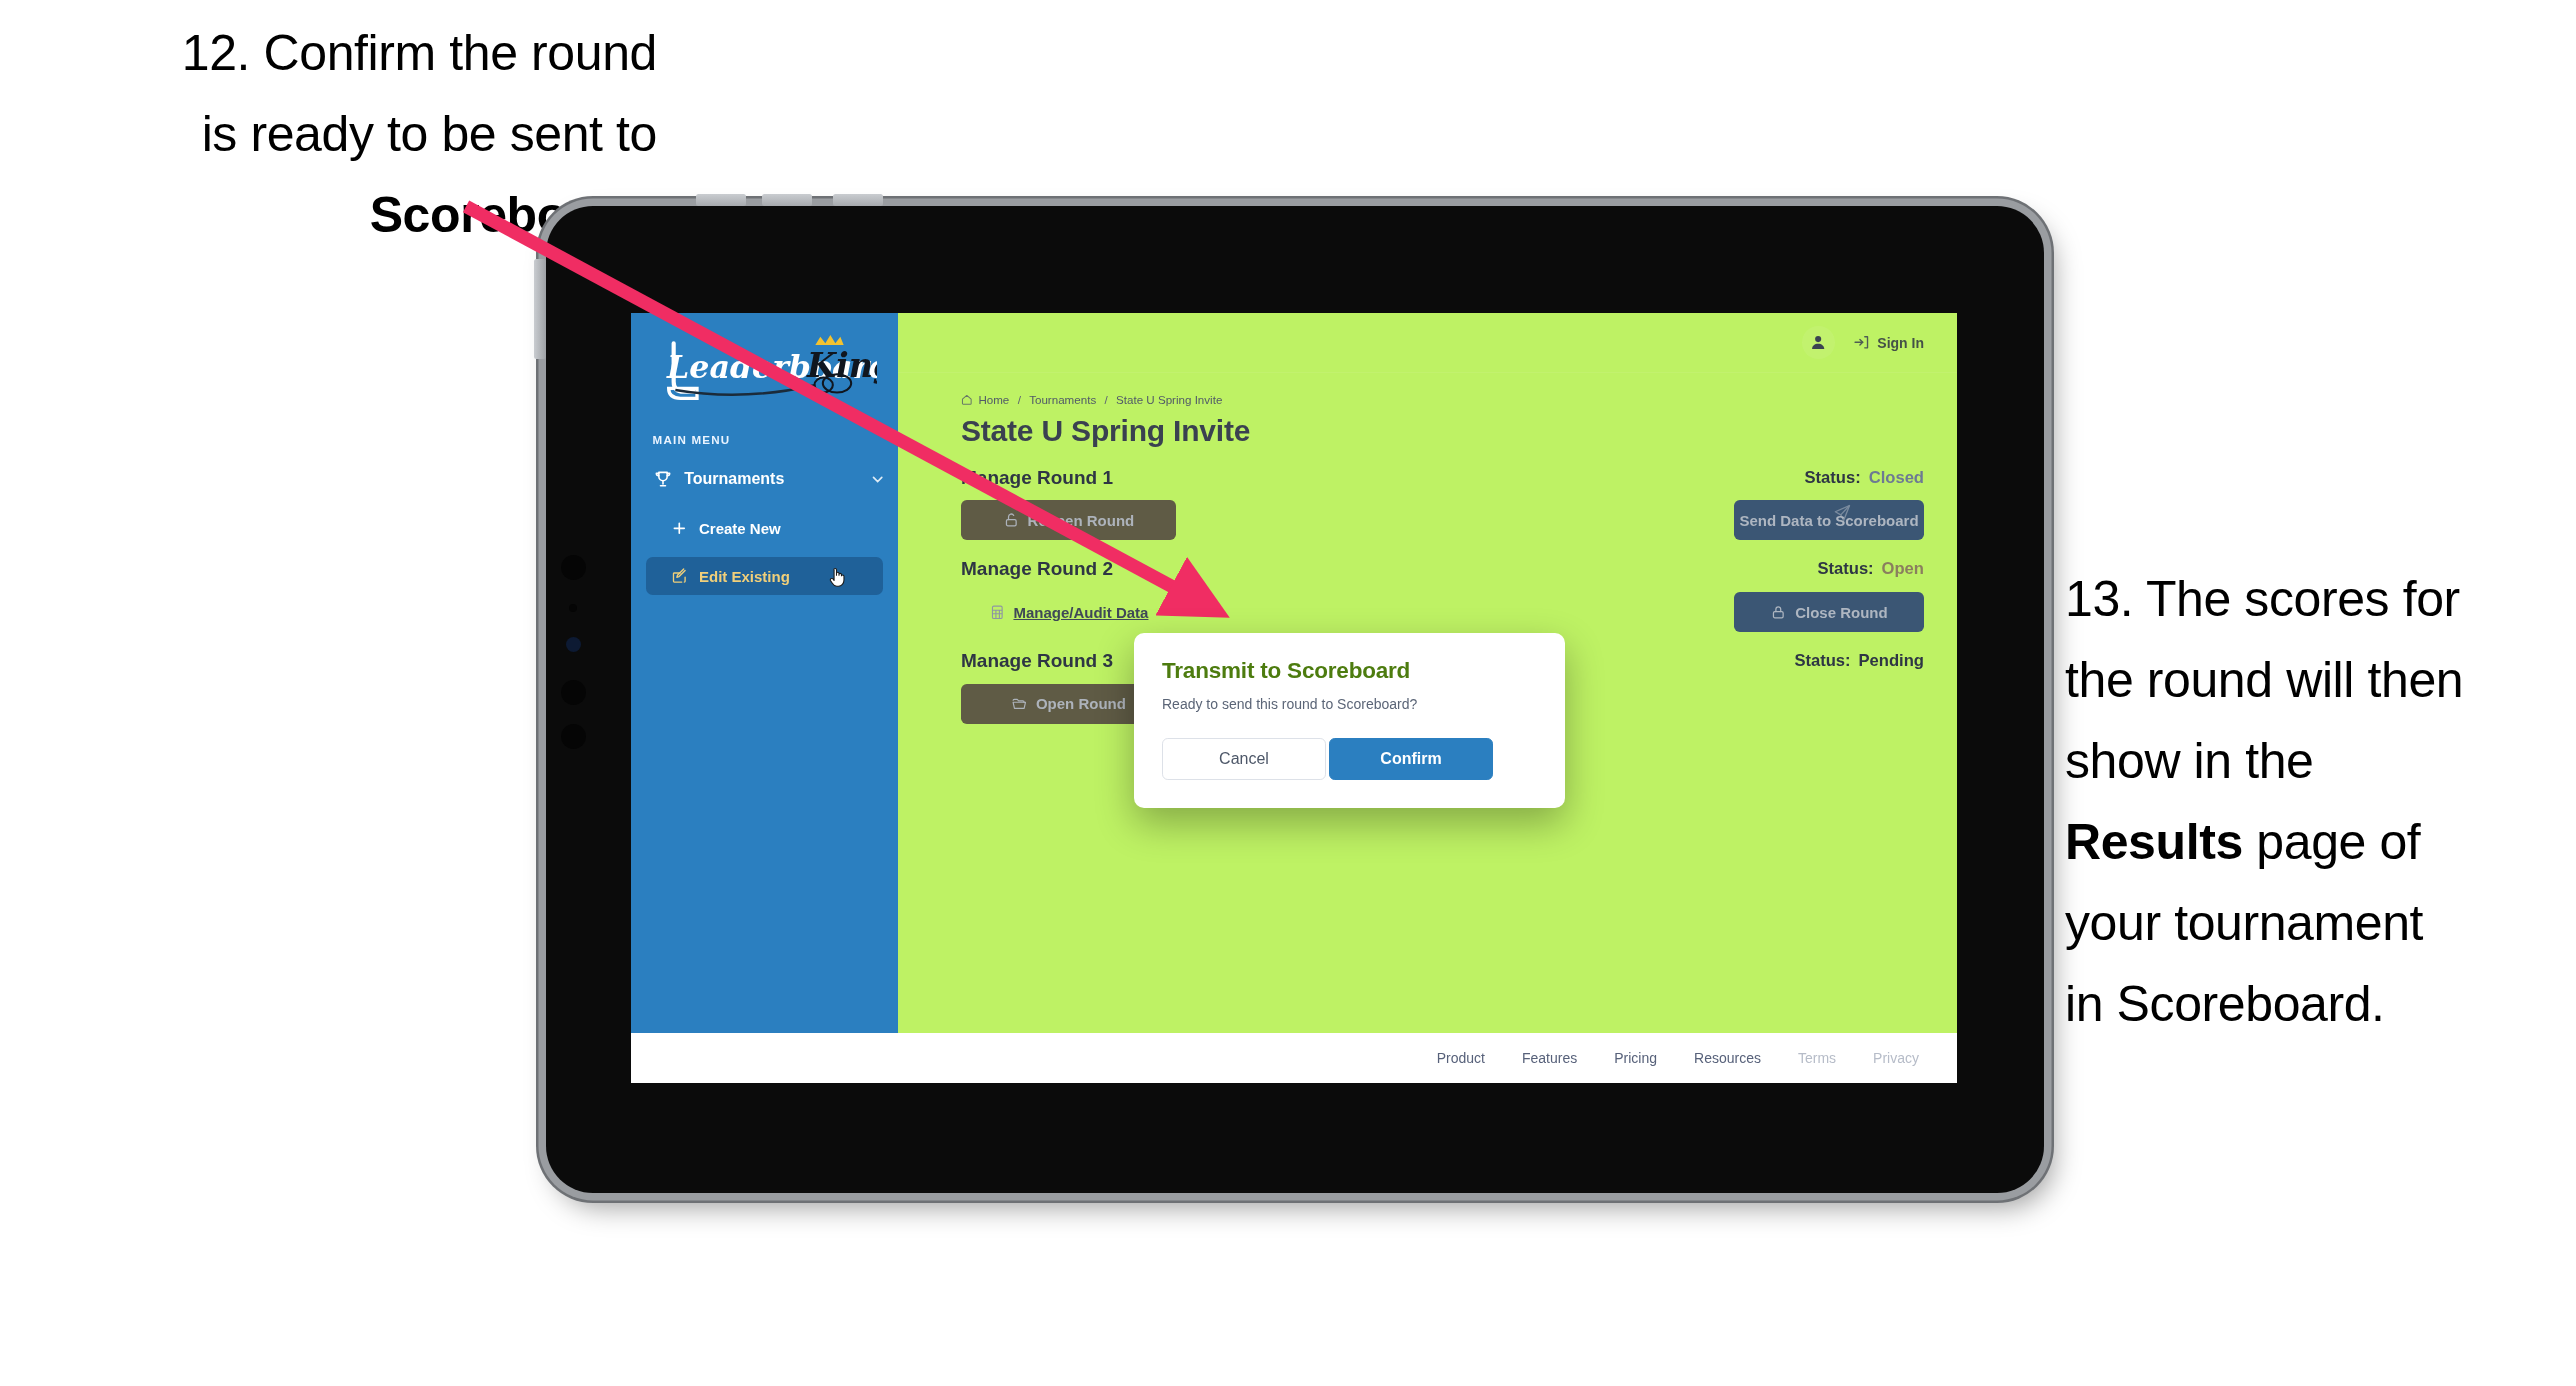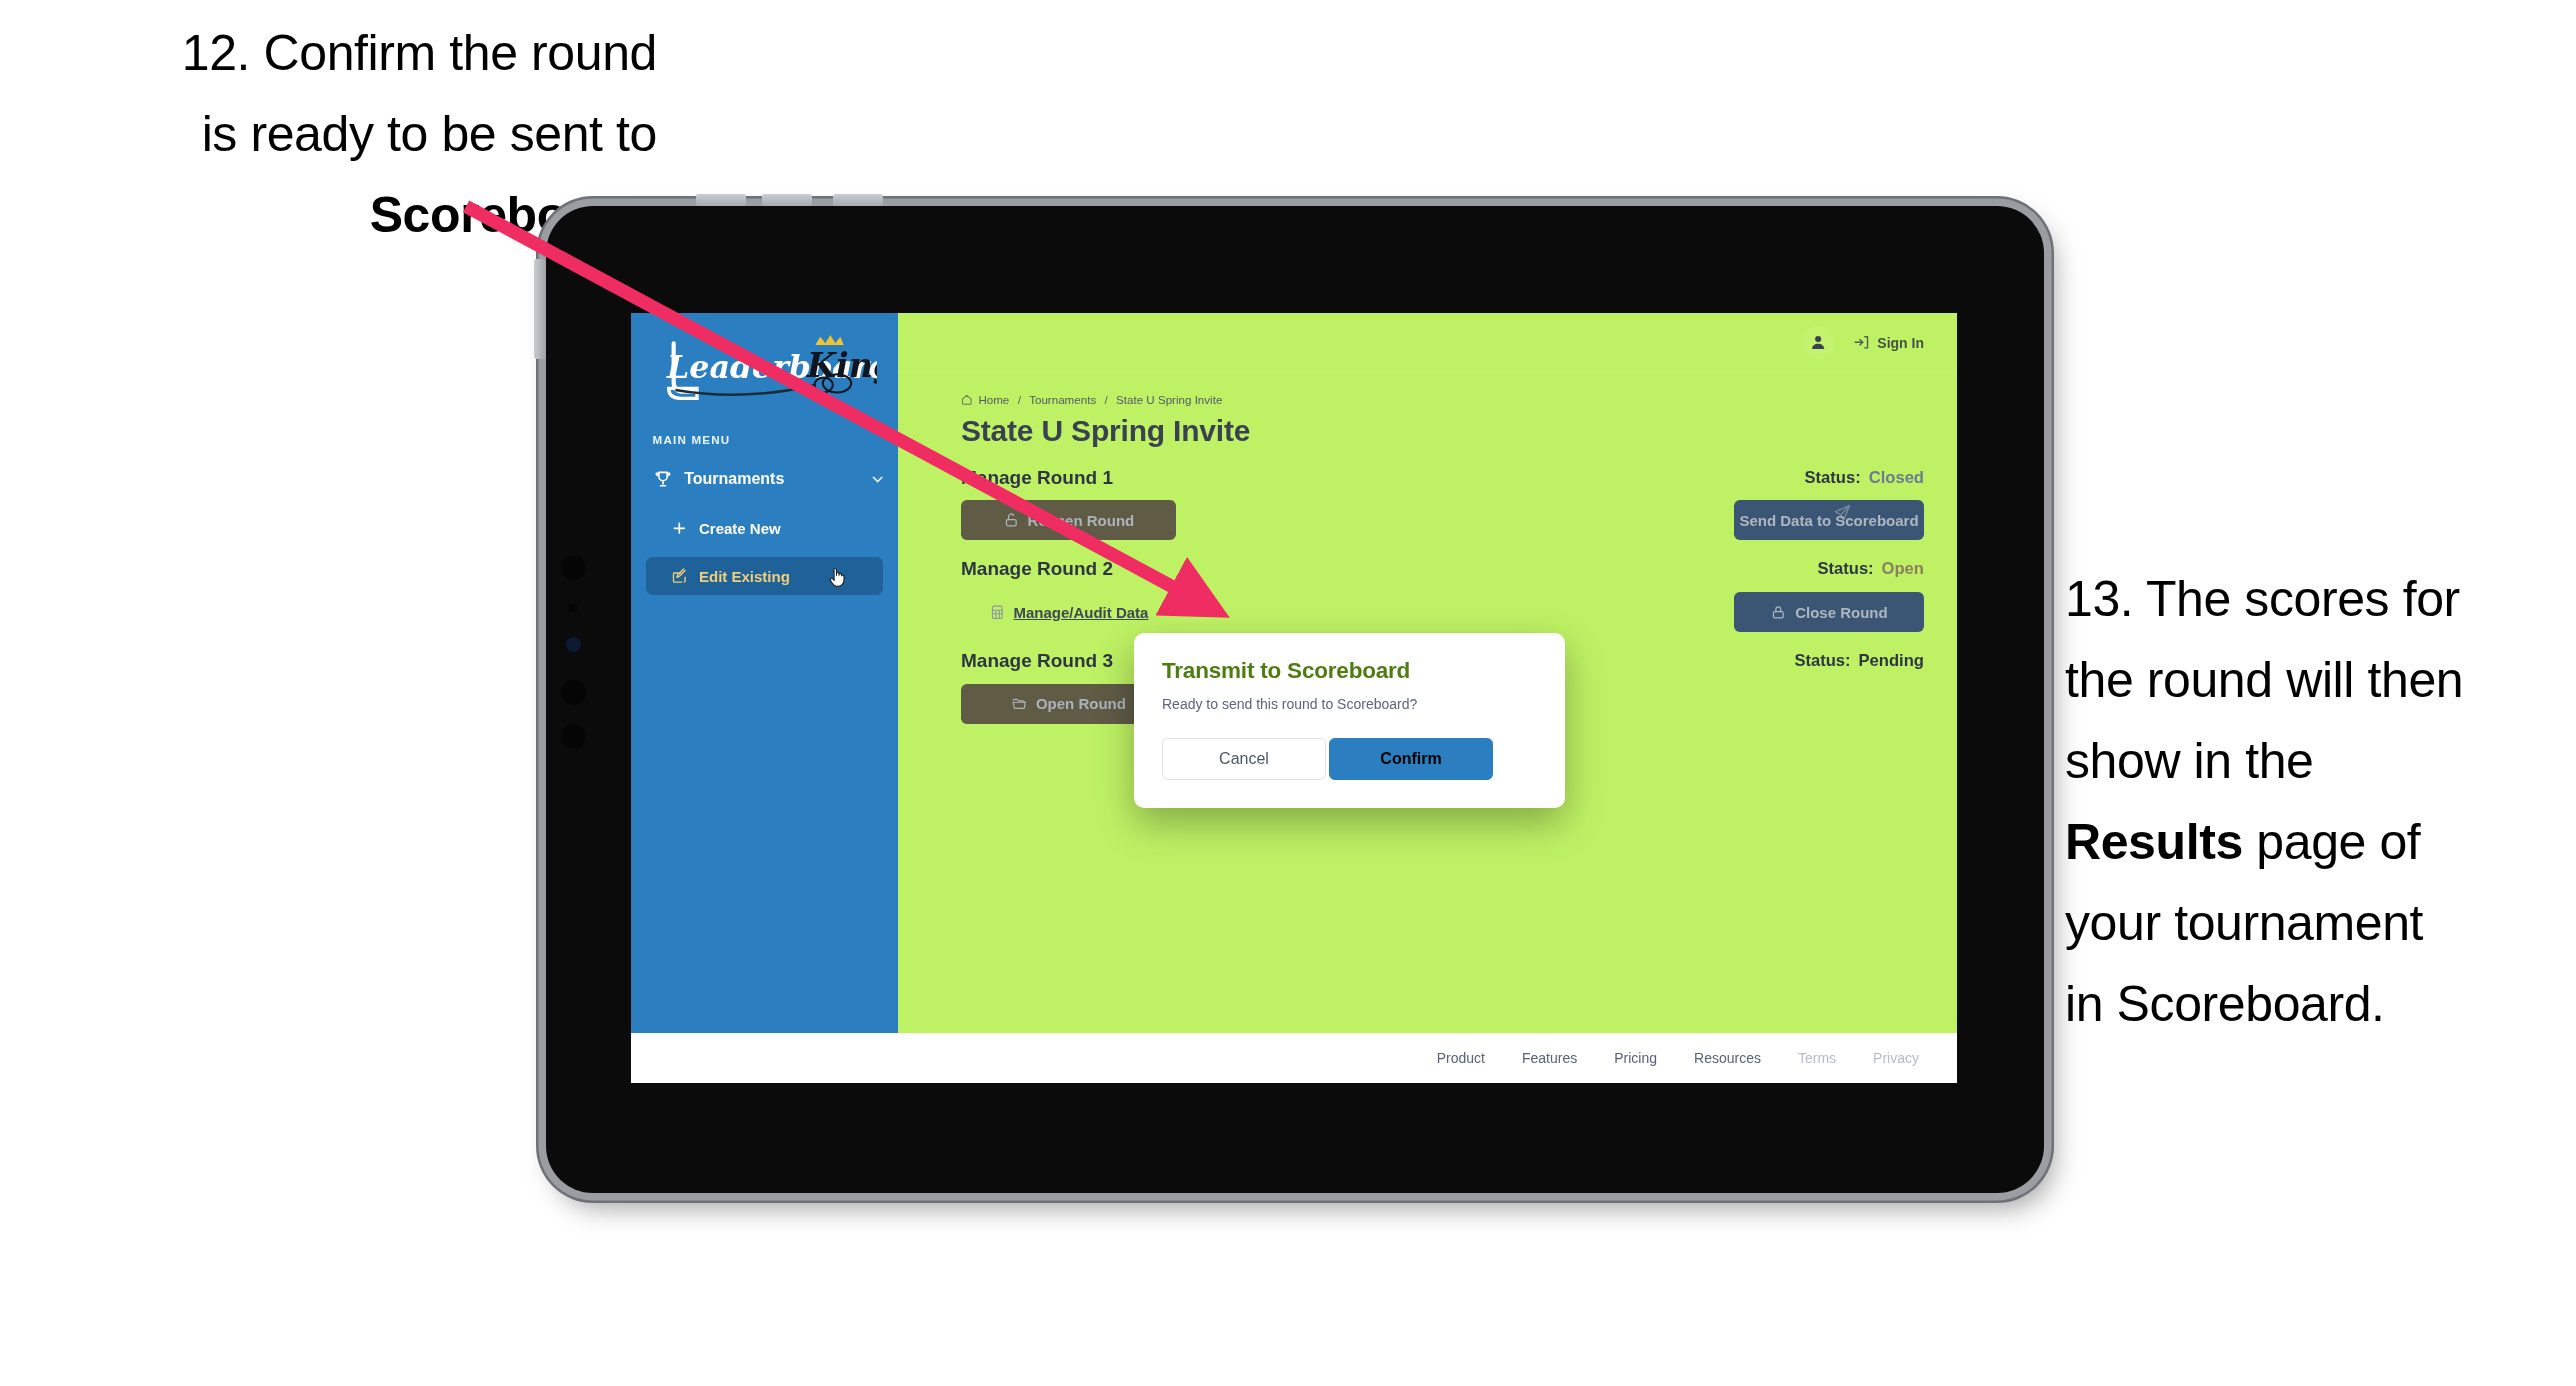--- a/index.html
+++ b/index.html
@@ -320,21 +320,21 @@
   #btn-cancel {
     width: 164px;
     background: #ffffff;
     border: 0.8px solid #dde1e8;
     color: #4d5768;
   }
   #btn-confirm {
     width: 164px;
     background: #2b7fc0;
     border: 0.8px solid #2b7fc0;
-    color: #000000;
+    color: #ffffff;
     font-weight: 700;
   }
 </style>
 </head>
 <body>
 
 <div class="caption" id="caption-left">
   <span>12. Confirm the round</span><br>
   <span>is ready to be sent to</span><br>
   <b>Scoreboard.</b>

